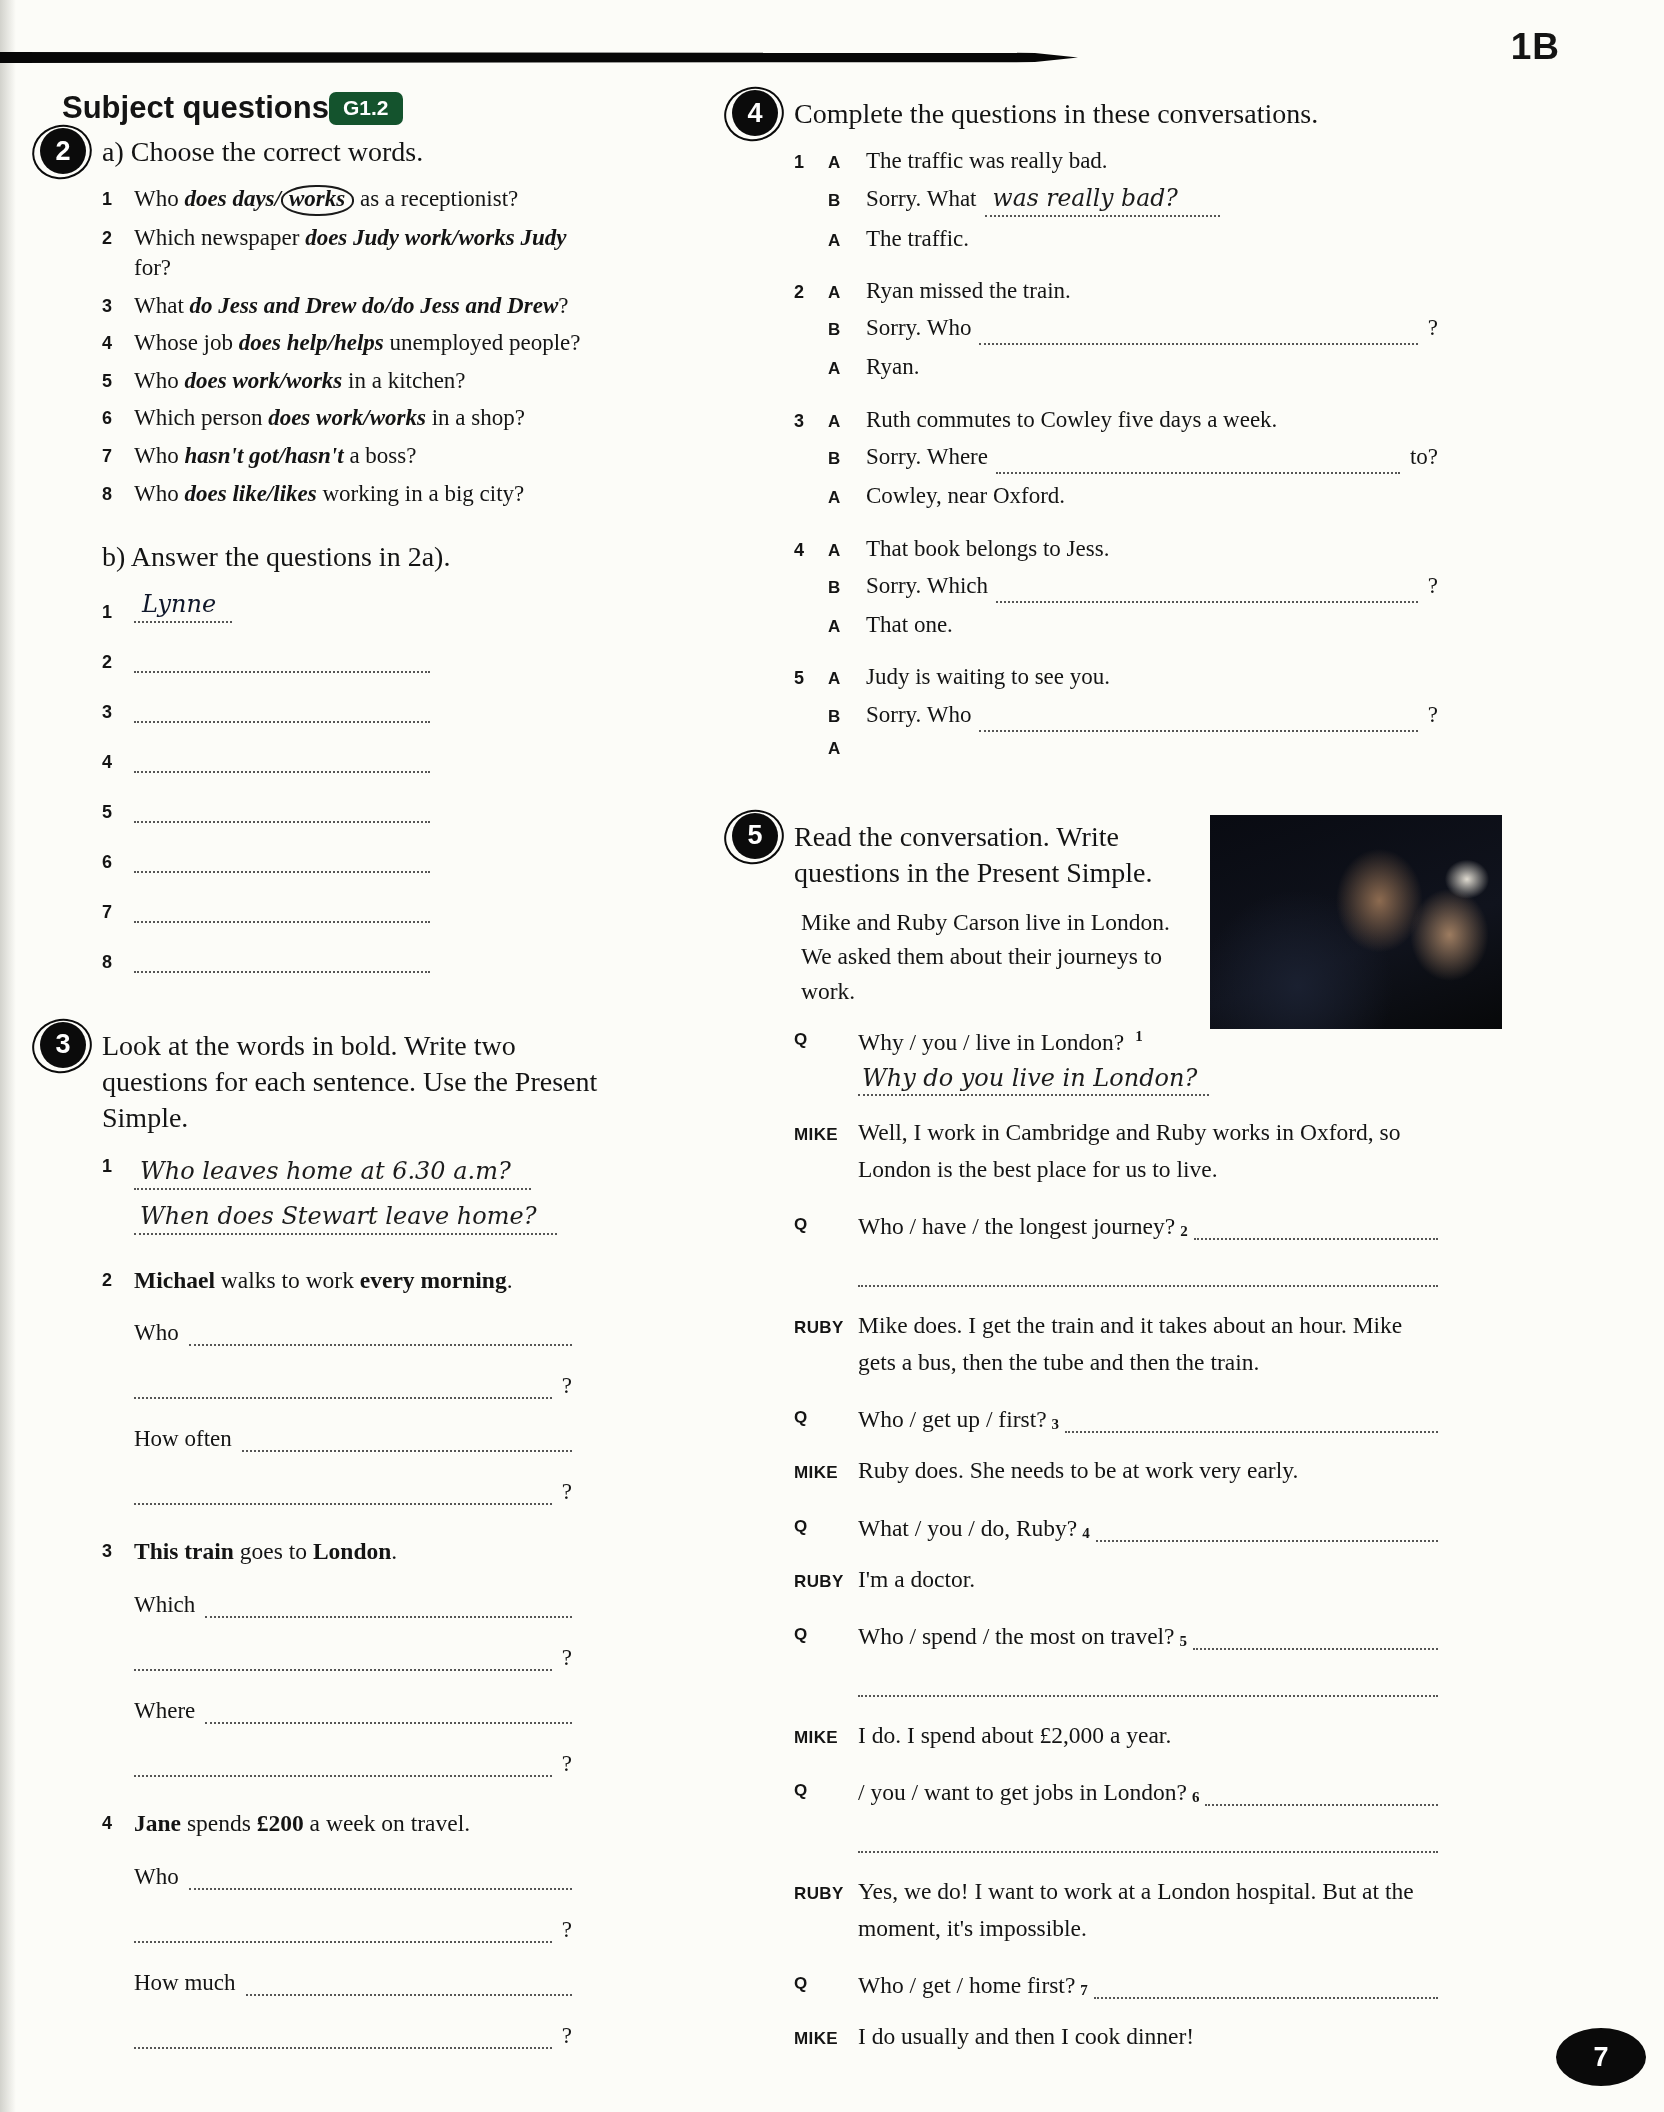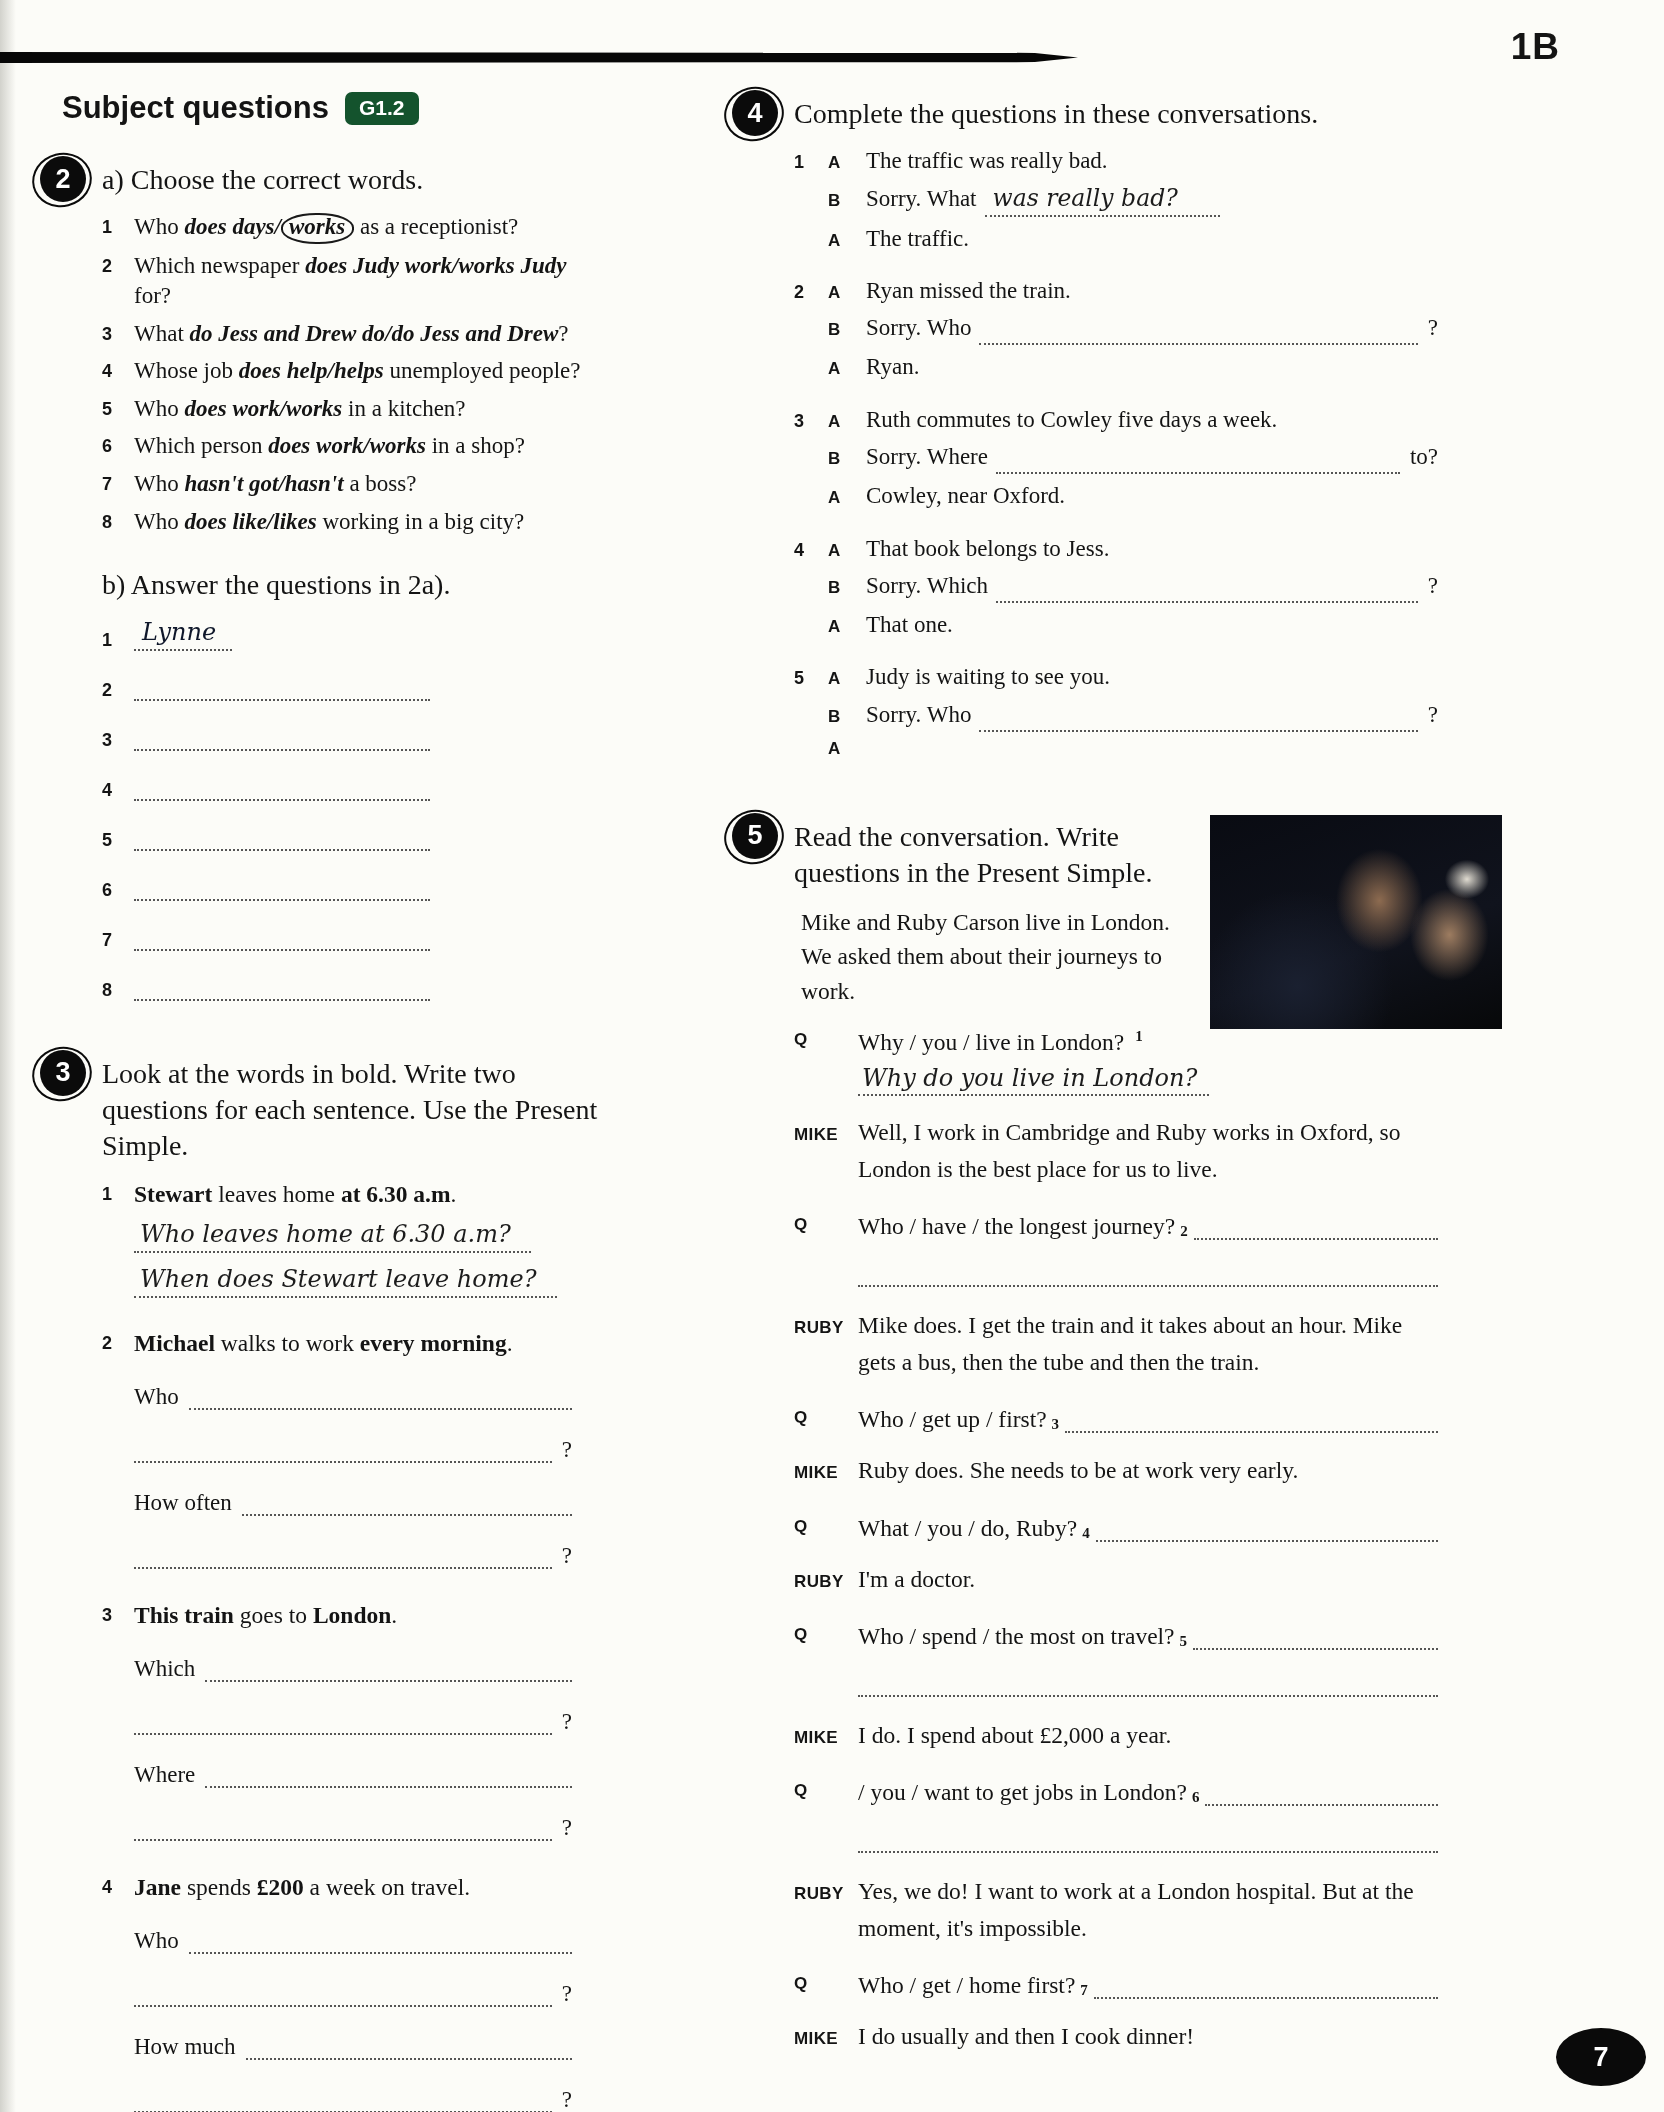--- a/index.html
+++ b/index.html
@@ -8,21 +8,21 @@
   .edge-shadow{position:absolute;left:0;top:0;bottom:0;width:16px;background:linear-gradient(90deg,#d2d2cc,rgba(255,255,255,0));}
 
   
   .rule{position:absolute;top:52px;left:0;width:1078px;height:11px;background:#070707;clip-path:polygon(0 0,96% 8%,100% 50%,96% 92%,0 100%)}
   .unit-tag{position:absolute;top:26px;right:104px;font:700 37px "Liberation Sans",sans-serif;letter-spacing:1px}
 
   
   .col-left{position:absolute;left:40px;top:90px;width:588px}
   .col-right{position:absolute;left:732px;top:88px;width:706px}
 
-  .section-head{display:flex;align-items:center;gap:16px;margin:0 0 28px 22px}
+  .section-head{display:flex;align-items:center;margin:0 0 0 22px}
   .section-title{font:700 31px "Liberation Sans",sans-serif;margin:0}
   .gbadge{background:#14532d;color:#fff;font:700 21px "Liberation Sans",sans-serif;padding:4px 14px 5px;border-radius:7px}
 
   .exercise{display:grid;grid-template-columns:62px 1fr;align-items:start;margin-bottom:30px}
   .exnum{position:relative;width:46px;height:46px;border-radius:50%;background:#0b0b0b;color:#fff;
          font:700 27px "Liberation Sans",sans-serif;display:flex;align-items:center;justify-content:center;margin-top:2px}
   .exnum::before{content:"";position:absolute;left:-8px;top:-3px;width:56px;height:50px;border:2.5px solid #0b0b0b;border-radius:50%;transform:rotate(-14deg)}
   .subhead{font-size:28px;font-weight:400;margin:8px 0 14px;line-height:1.3}
 
   
@@ -181,21 +181,20 @@
     </section>
 
     <section class="exercise">
       <span class="exnum">3</span>
       <div>
         <h2 class="subhead">Look at the words in bold. Write two questions for each sentence. Use the Present Simple.</h2>
 
         <div class="ex3item">
           <span class="inum">1</span>
           <div>
-            <div class="sent"><span class="bld">Stewart</span><span> leaves home </span><span class="bld">at 6.30 a.m</span><span>.</span></div>
             <span class="hwline">Who leaves home at 6.30 a.m?</span>
             <span class="hwline">When does Stewart leave home?</span>
           </div>
         </div>
 
         <div class="ex3item">
           <span class="inum">2</span>
           <div>
             <div class="sent"><span class="bld">Michael</span><span> walks to work </span><span class="bld">every morning</span><span>.</span></div>
             <div class="qrow">

